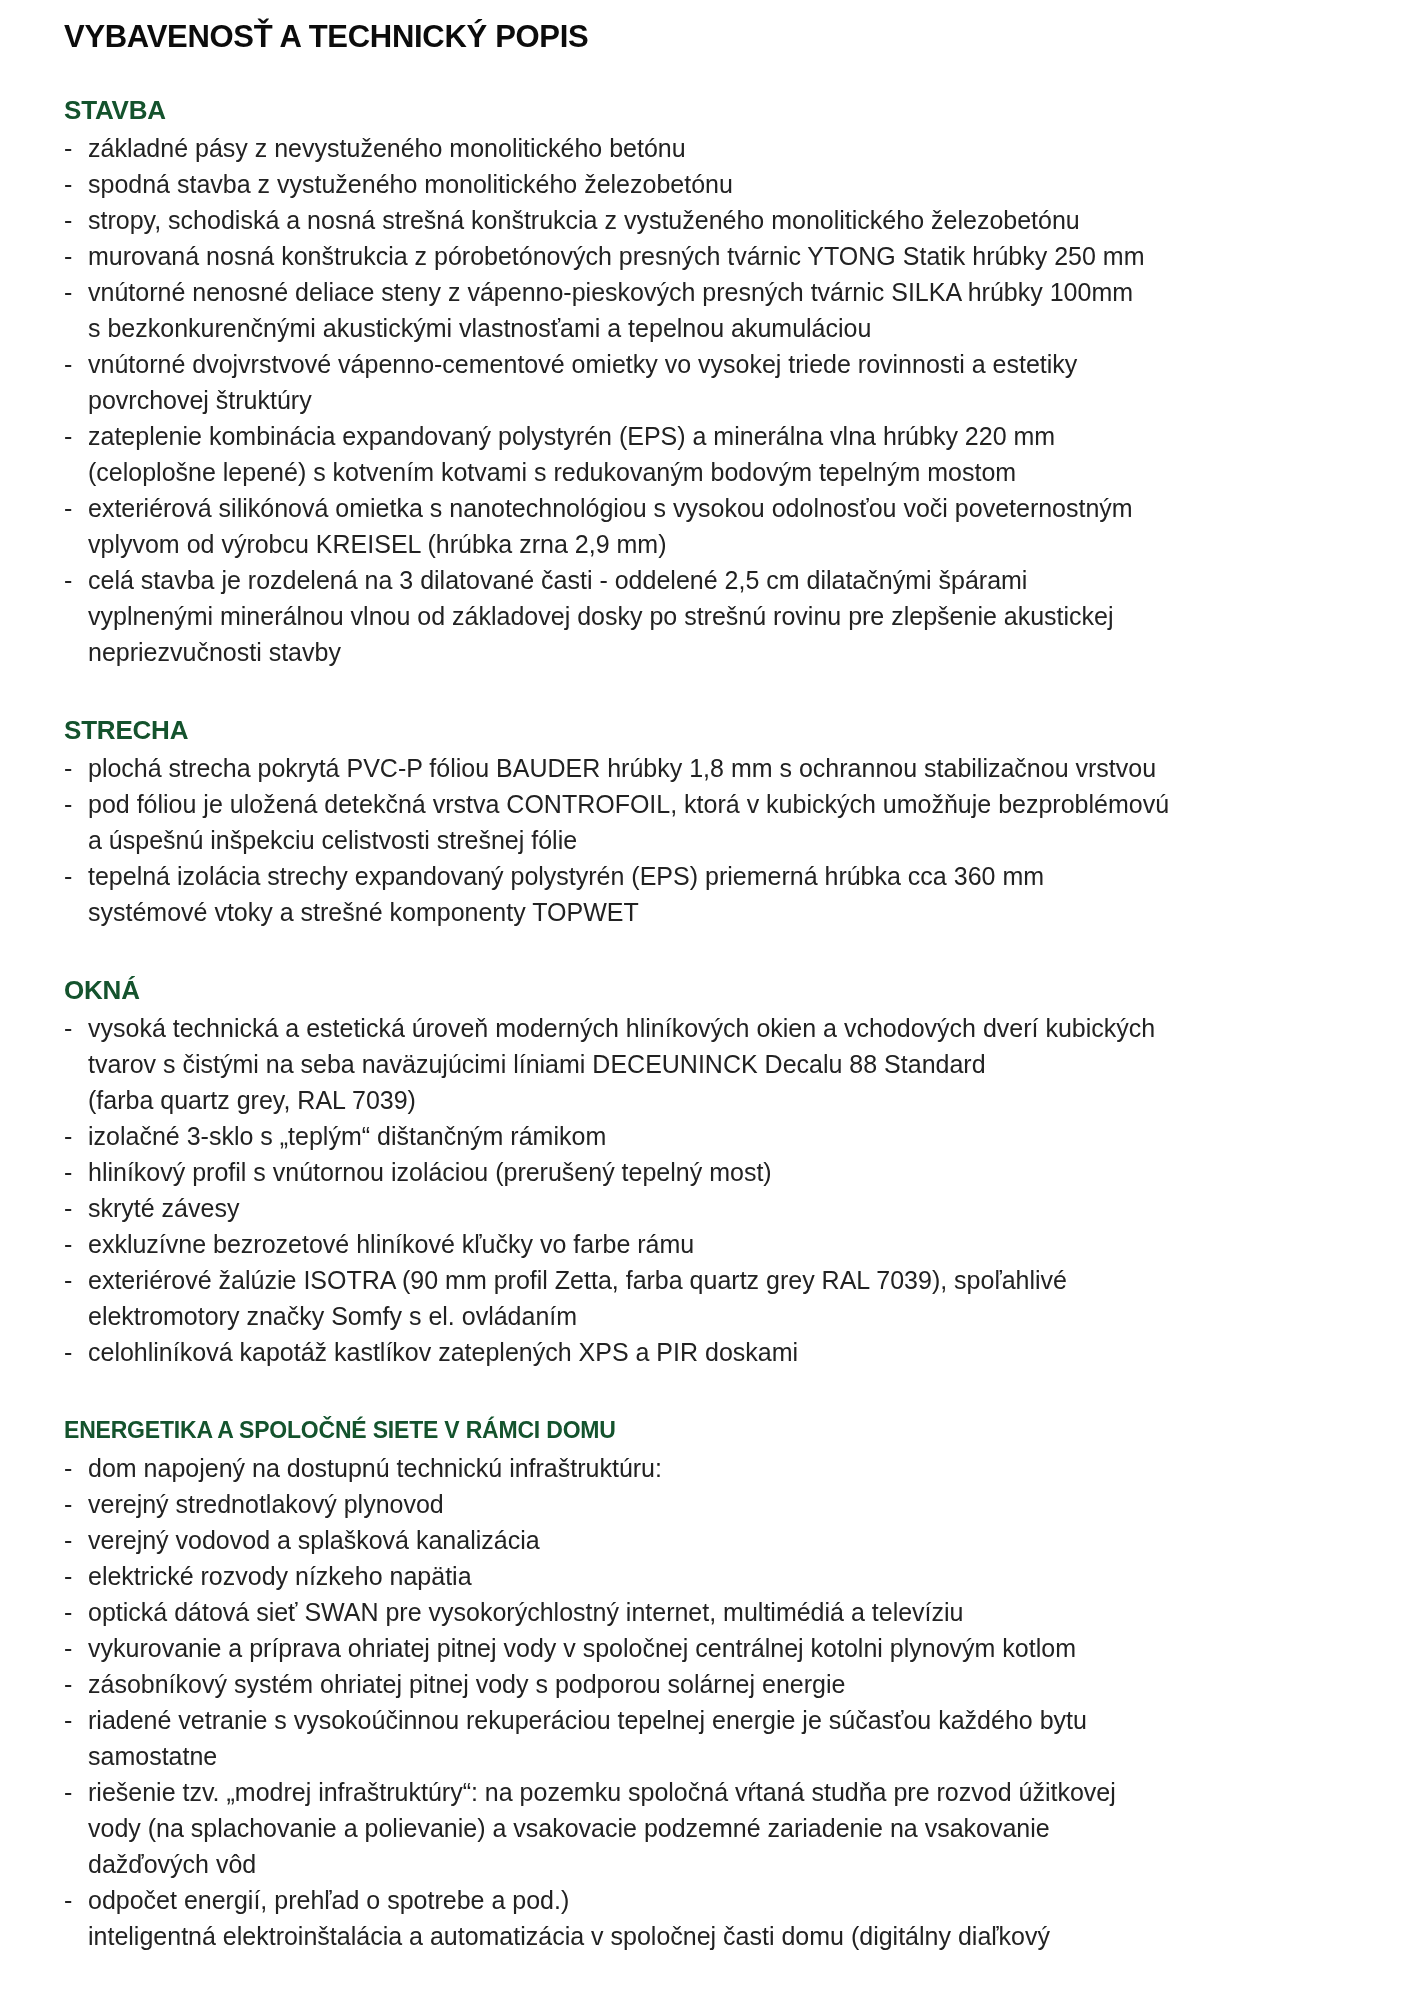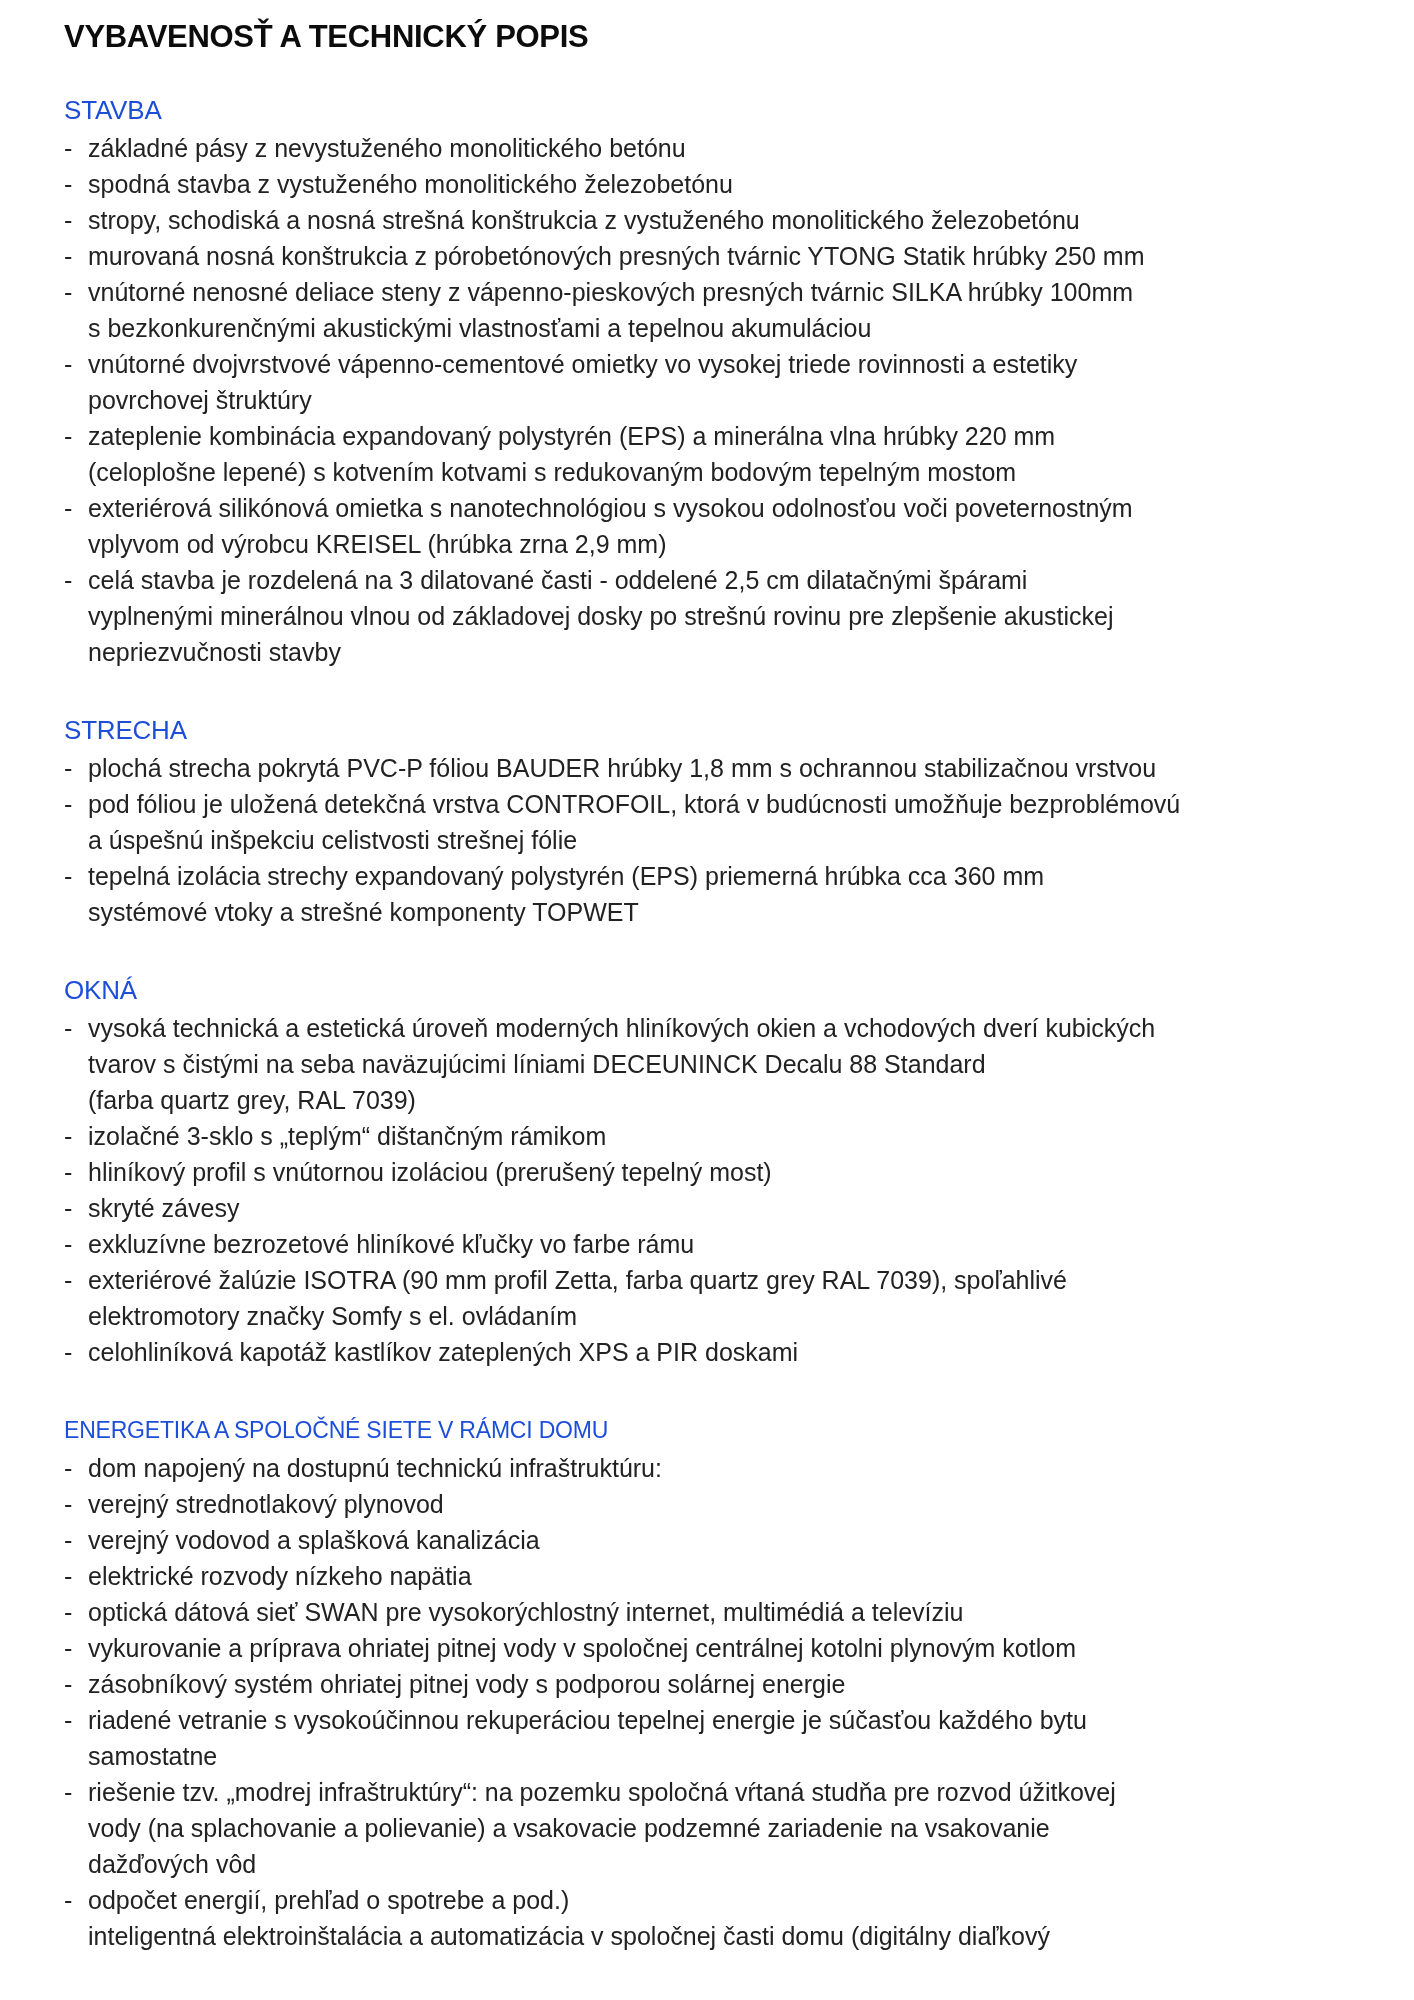--- a/index.html
+++ b/index.html
@@ -23,22 +23,22 @@
     font-weight: 800;
     letter-spacing: -0.3px;
     color: #0c0c0c;
   }
   section { margin: 0; }
   section + section { margin-top: 46px; }
   h2.section-heading {
     margin: 0 0 6px 0;
     font-size: 26px;
     line-height: 28px;
-    font-weight: 400;
-    color: #1d4ed8;
+    font-weight: 700;
+    color: #14532d;
     letter-spacing: -0.2px;
   }
   section.small-heading h2.section-heading {
     font-size: 23px;
   }
   ul.bullet-list {
     list-style: none;
     margin: 0;
     padding: 0;
   }
@@ -139,21 +139,21 @@
     <ul class="bullet-list">
         <li class="bullet">
           <span class="dash">-</span>
           <div class="txt">
             <div class="line">plochá strecha pokrytá PVC-P fóliou BAUDER hrúbky 1,8 mm s ochrannou stabilizačnou vrstvou</div>
           </div>
         </li>
         <li class="bullet">
           <span class="dash">-</span>
           <div class="txt">
-            <div class="line">pod fóliou je uložená detekčná vrstva CONTROFOIL, ktorá v budúcnosti umožňuje bezproblémovú</div>
+            <div class="line">pod fóliou je uložená detekčná vrstva CONTROFOIL, ktorá v kubických umožňuje bezproblémovú</div>
             <div class="line">a úspešnú inšpekciu celistvosti strešnej fólie</div>
           </div>
         </li>
         <li class="bullet">
           <span class="dash">-</span>
           <div class="txt">
             <div class="line">tepelná izolácia strechy expandovaný polystyrén (EPS) priemerná hrúbka cca 360 mm</div>
             <div class="line">systémové vtoky a strešné komponenty TOPWET</div>
           </div>
         </li>

